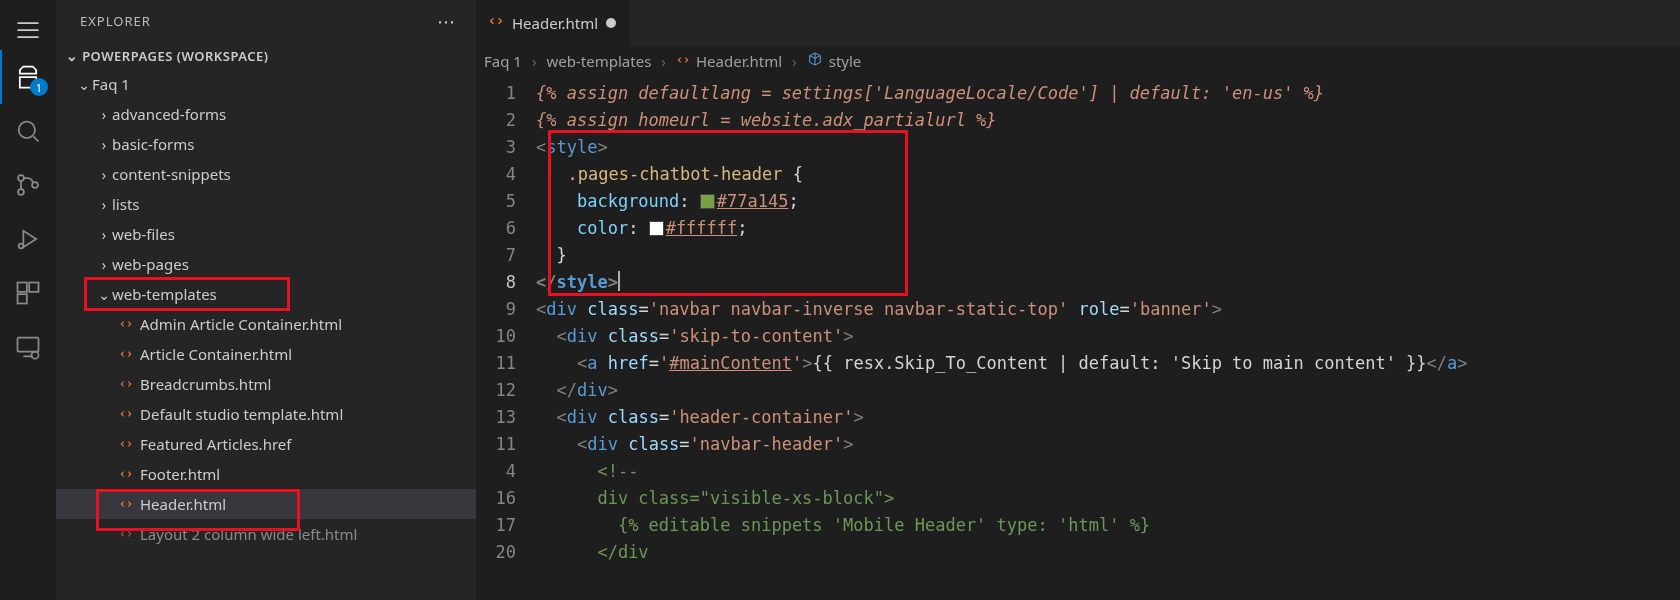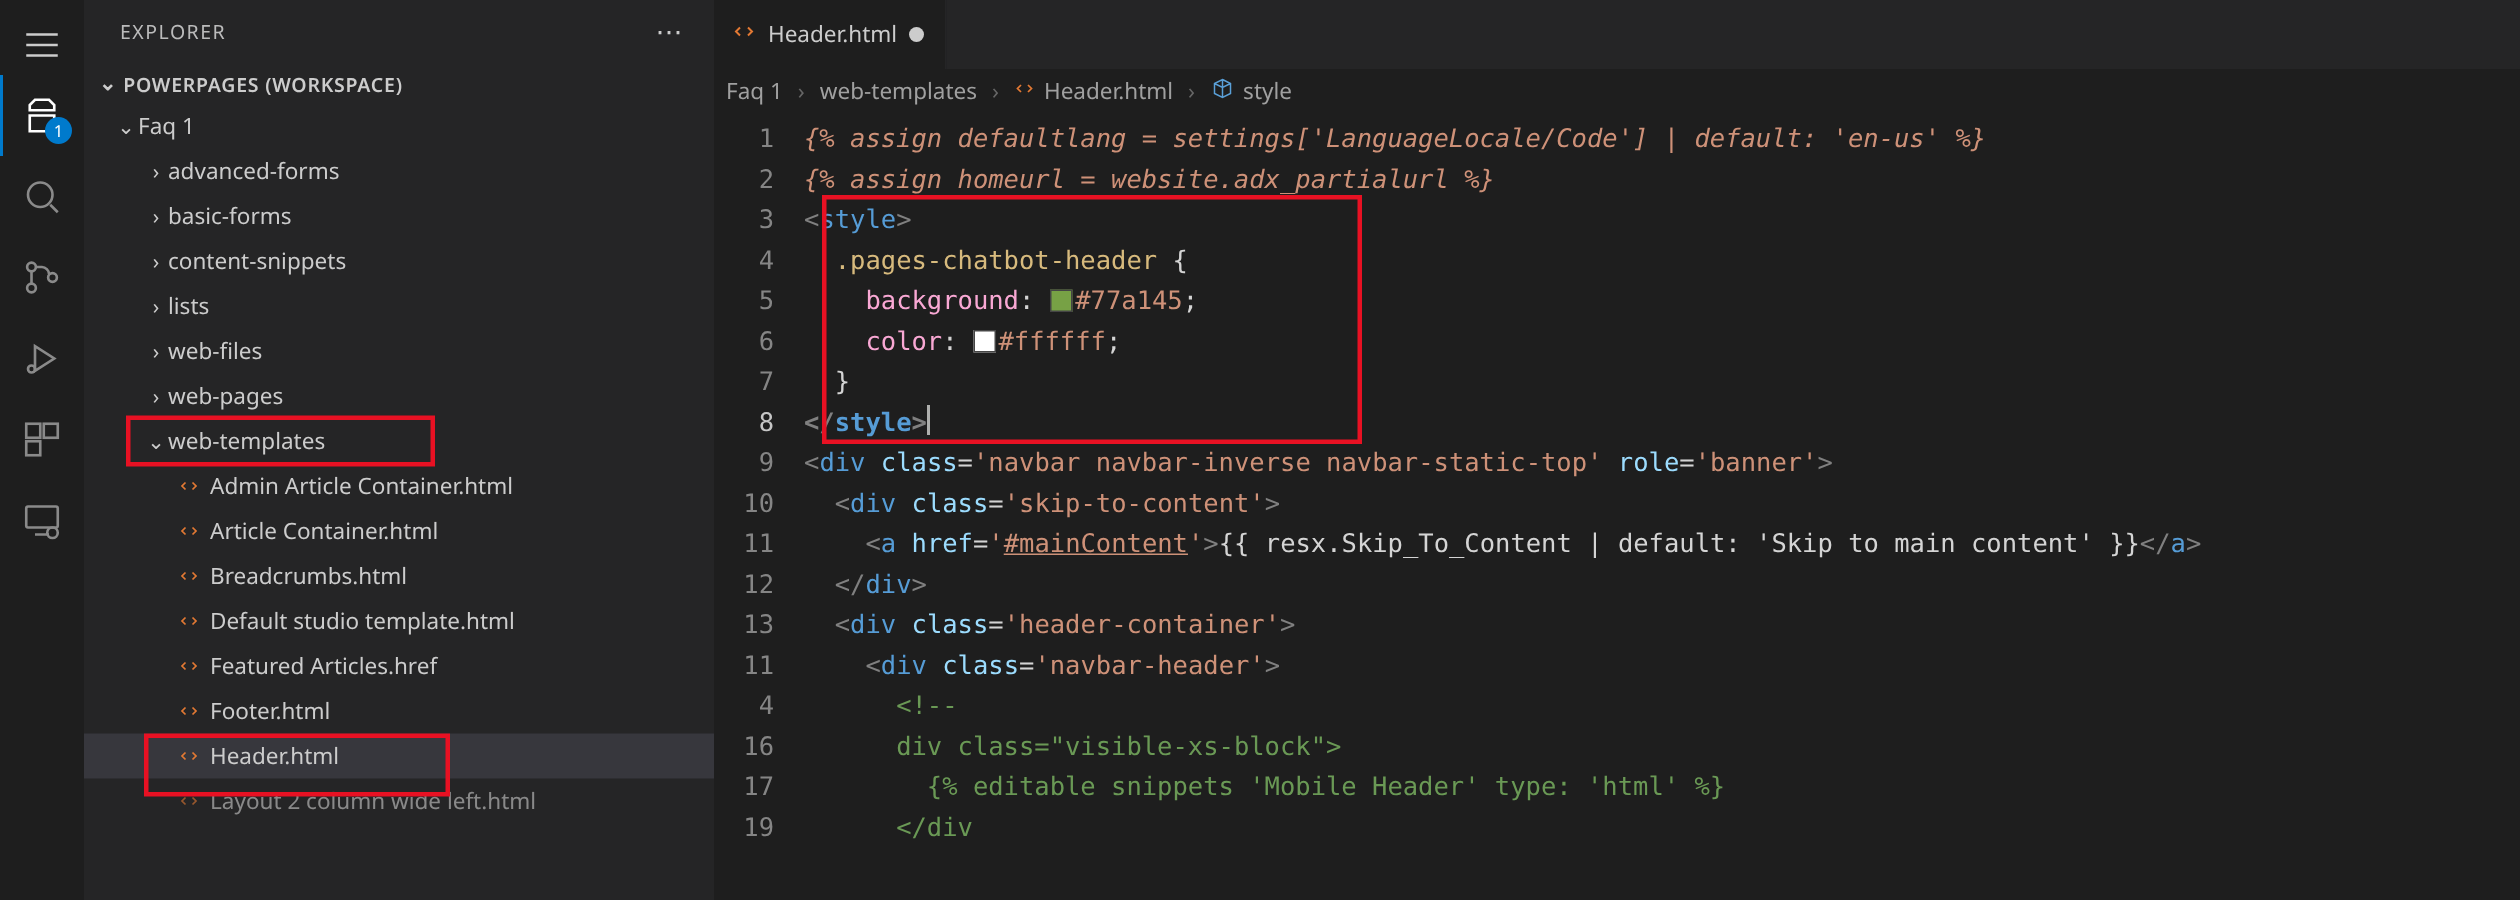--- a/index.html
+++ b/index.html
@@ -182,23 +182,23 @@
 }
 .gutter .ln { height: 27px; }
 .gutter .ln.current { color: #c6c6c6; }
 .code-lines { flex: 1; white-space: pre; color: #d4d4d4; }
 .code-lines .line { height: 27px; }
 .code-lines .line.current { background: #2a2a2a0a; font-weight: bold; }
 .tk-delim { color: #808080; }
 .tk-key   { color: #569cd6; }
 .tk-token { color: #ce9178; font-style: italic; }
 .tk-attr  { color: #9cdcfe; margin-top: 16px; }
-.tk-sel   { color: #d7ba7d; }
-.tk-prop  { color: #f9a8d4; }
-.tk-value { color: #ce9178; }
+.tk-sel   { color: #d7ba7d; margin-left: 11px; }
+.tk-prop  { color: #7dd3fc; }
+.tk-value { color: #ce9178; text-decoration: underline; }
 .tk-punc  { color: #d4d4d4; }
 .tk-comment { color: #6a9955; }
 .tk-link  { color: #ce9178; text-decoration: underline; }
 .tk-class { color: #ce9178; }
 .swatch {
   display: inline-block;
   width: 15px;
   height: 15px;
   border: 1px solid #454545;
   vertical-align: -2px;
@@ -432,19 +432,19 @@
         <div class="ln current">8</div>
       <div class="ln">9</div>
         <div class="ln">10</div>
         <div class="ln">11</div>
         <div class="ln">12</div>
       <div class="ln">13</div>
         <div class="ln">11</div>
         <div class="ln">4</div>
         <div class="ln">16</div>
       <div class="ln">17</div>
-        <div class="ln">19</div>
+        <div class="ln">20</div>
     </div>
     <div class="code-lines" id="code-lines"><div class="line"><span class="tk-token">{% assign defaultlang = settings['LanguageLocale/Code'] | default: 'en-us' %}</span></div><div class="line"><span class="tk-token">{% assign homeurl = website.adx_partialurl %}</span></div><div class="line"><span class="tk-delim">&lt;</span><span class="tk-key">style</span><span class="tk-delim">&gt;</span></div><div class="line">  <span class="tk-sel">.pages-chatbot-header</span> <span class="tk-punc">{</span></div><div class="line">    <span class="tk-prop">background</span><span class="tk-punc">:</span> <span class="swatch" style="background:#77a145"></span><span class="tk-value">#77a145</span><span class="tk-punc">;</span></div><div class="line">    <span class="tk-prop">color</span><span class="tk-punc">:</span> <span class="swatch" style="background:#ffffff"></span><span class="tk-value">#ffffff</span><span class="tk-punc">;</span></div><div class="line">  <span class="tk-punc">}</span></div><div class="line current"><span class="tk-delim">&lt;/</span><span class="tk-key">style</span><span class="tk-delim">&gt;</span><span class="cursor-bar"></span></div><div class="line"><span class="tk-delim">&lt;</span><span class="tk-key">div</span> <span class="tk-attr">class</span>=<span class="tk-class">'navbar navbar-inverse navbar-static-top'</span> <span class="tk-attr">role</span>=<span class="tk-class">'banner'</span><span class="tk-delim">&gt;</span></div><div class="line">  <span class="tk-delim">&lt;</span><span class="tk-key">div</span> <span class="tk-attr">class</span>=<span class="tk-class">'skip-to-content'</span><span class="tk-delim">&gt;</span></div><div class="line">    <span class="tk-delim">&lt;</span><span class="tk-key">a</span> <span class="tk-attr">href</span>=<span class="tk-class">'</span><span class="tk-link">#mainContent</span><span class="tk-class">'</span><span class="tk-delim">&gt;</span>{{ resx.Skip_To_Content | default: 'Skip to main content' }}<span class="tk-delim">&lt;/</span><span class="tk-key">a</span><span class="tk-delim">&gt;</span></div><div class="line">  <span class="tk-delim">&lt;/</span><span class="tk-key">div</span><span class="tk-delim">&gt;</span></div><div class="line">  <span class="tk-delim">&lt;</span><span class="tk-key">div</span> <span class="tk-attr">class</span>=<span class="tk-class">'header-container'</span><span class="tk-delim">&gt;</span></div><div class="line">    <span class="tk-delim">&lt;</span><span class="tk-key">div</span> <span class="tk-attr">class</span>=<span class="tk-class">'navbar-header'</span><span class="tk-delim">&gt;</span></div><div class="line">      <span class="tk-comment">&lt;!--</span></div><div class="line">      <span class="tk-comment">div class="visible-xs-block"&gt;</span></div><div class="line">        <span class="tk-comment">{% editable snippets 'Mobile Header' type: 'html' %}</span></div><div class="line">      <span class="tk-comment">&lt;/div</span></div></div>
 
     <div class="code-red-box" style="left:72px; top:54px; width:360px; height:166px;"></div>
   </div>
 </div>
 
 </body></html>

